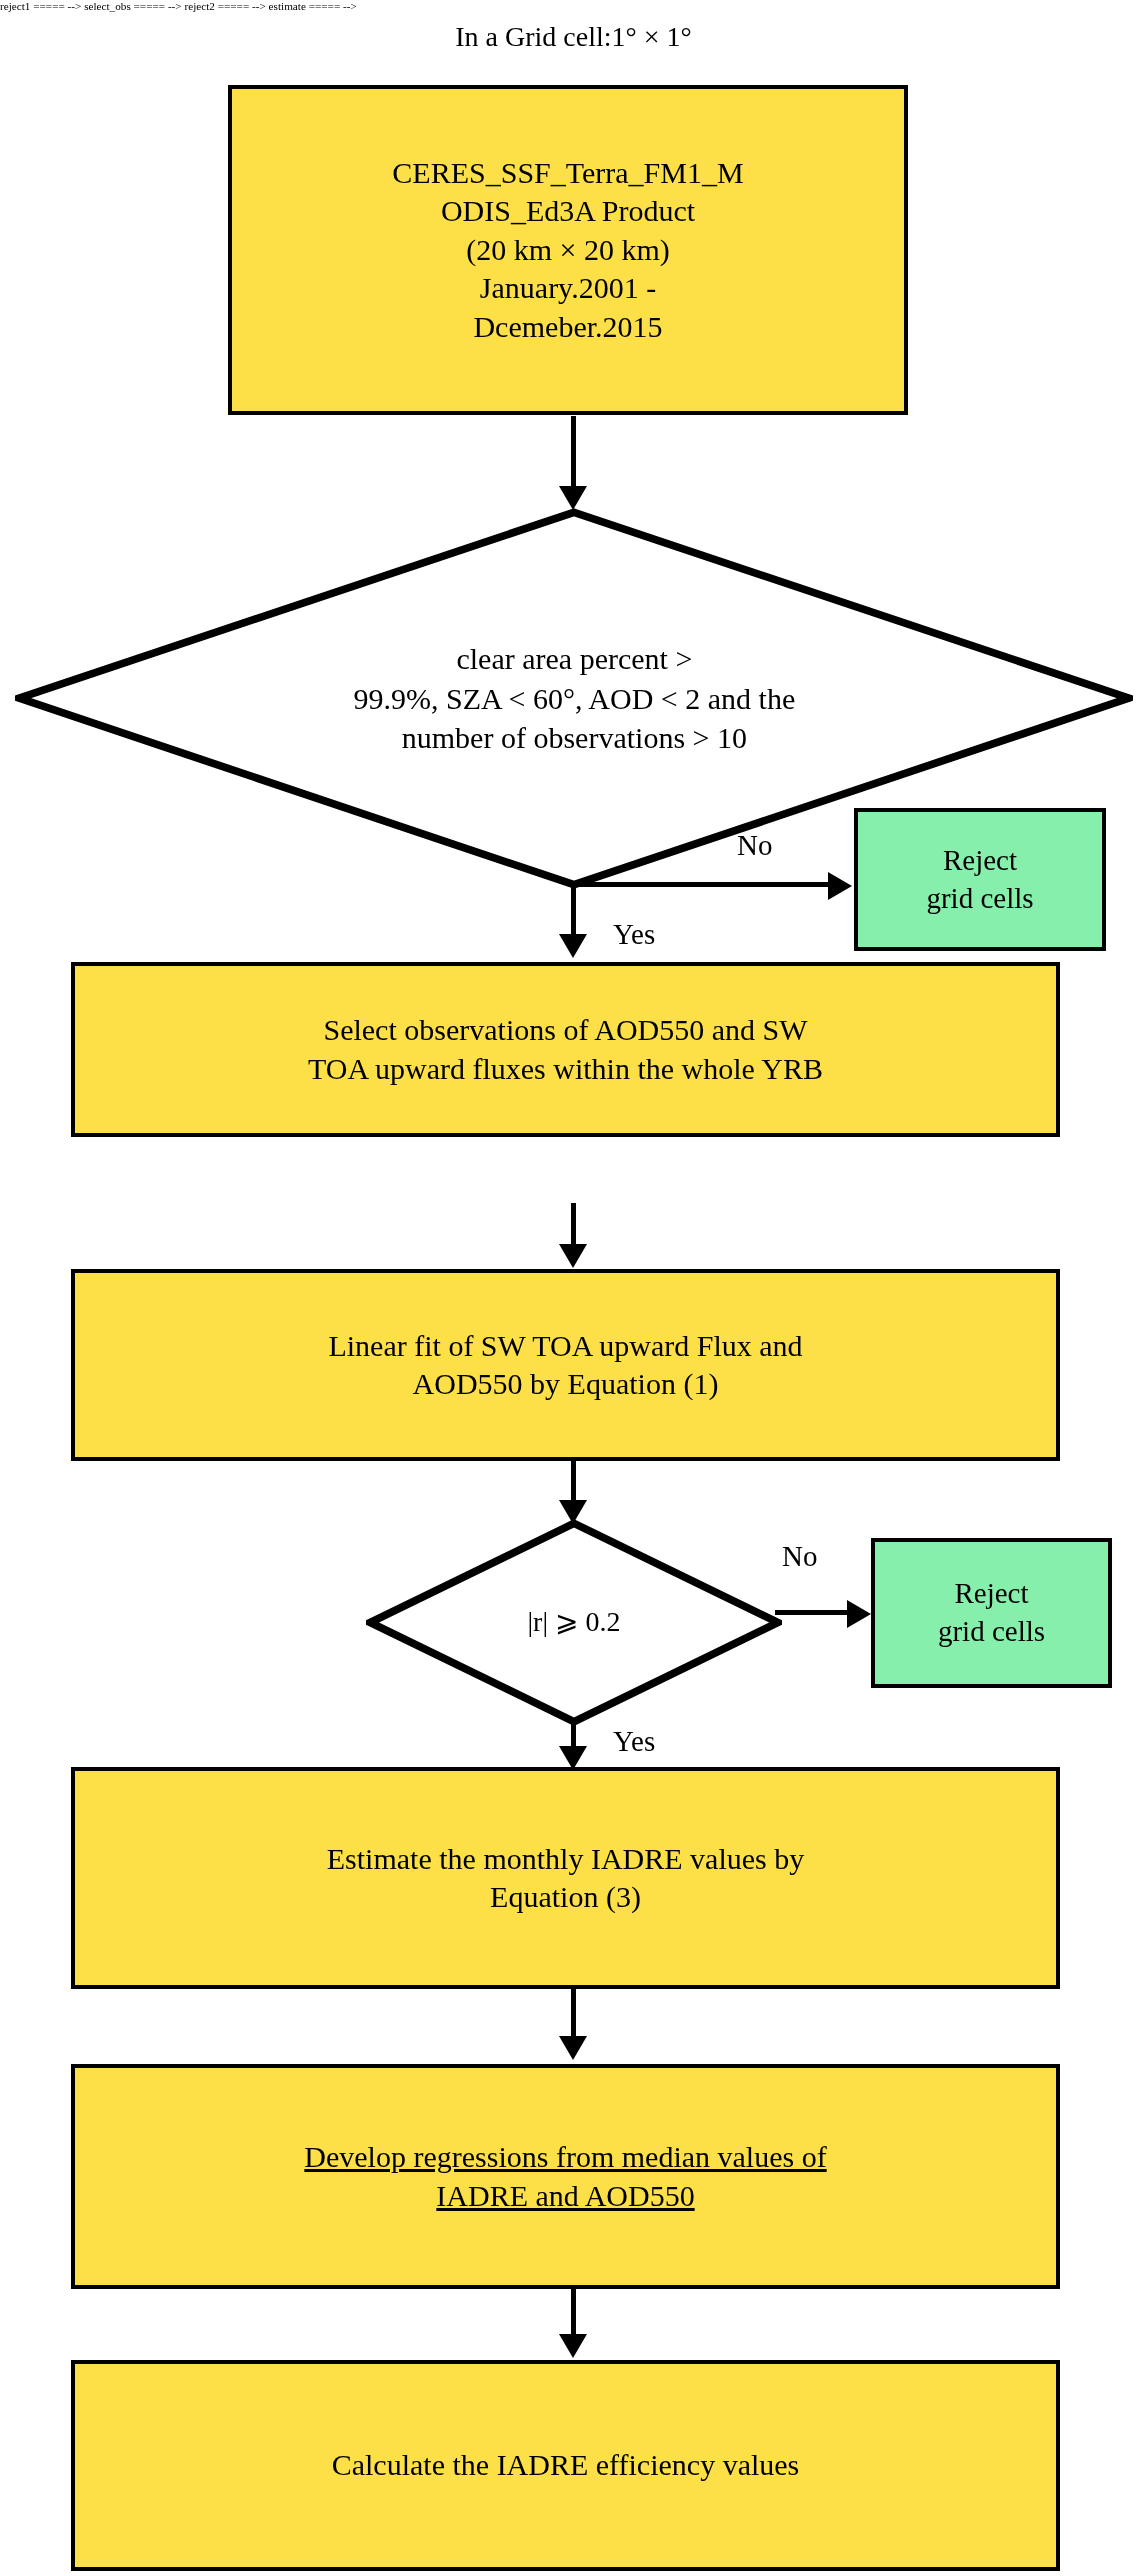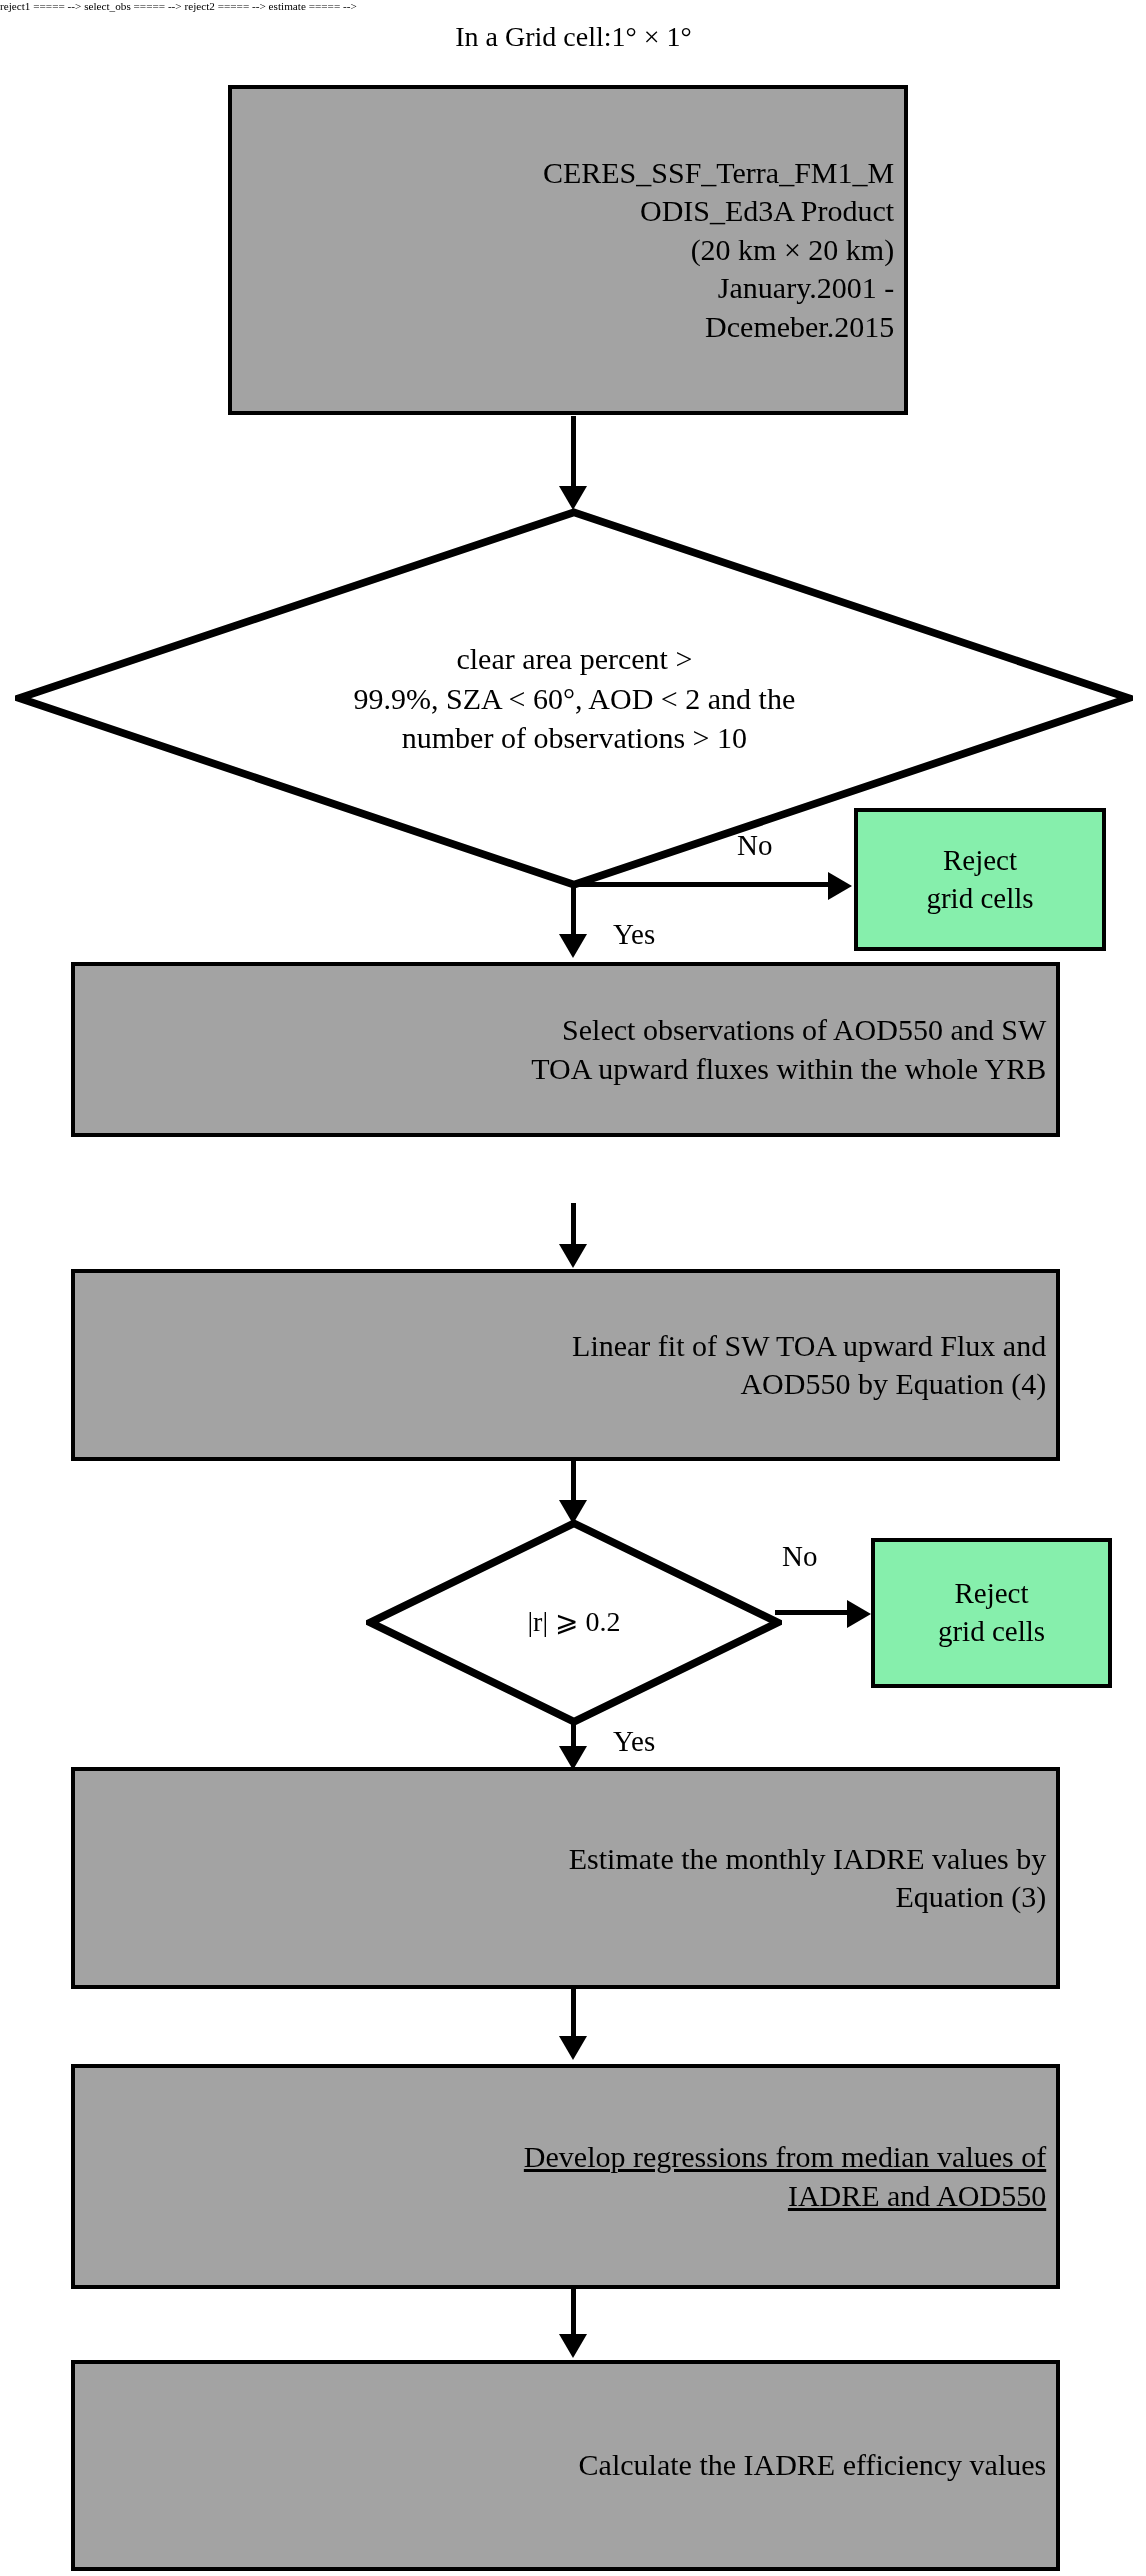--- a/index.html
+++ b/index.html
@@ -25,25 +25,25 @@
     text-align: center;
     font-size: 28px;
     line-height: 1.08;
     white-space: nowrap;
   }
 
   
   .proc-box {
     box-sizing: border-box;
     border: 4.9px solid #000;
-    background: #a3a3a3;
+    background: #fde047;
     display: flex;
     align-items: center;
     justify-content: center;
-    text-align: right;
+    text-align: center;
     font-size: 30px;
     line-height: 1.28;
     padding: 2.8px 9.8px;
   }
   .proc-box .txt { width: 100%; }
 
   
   .reject-box {
     box-sizing: border-box;
     border: 4.9px solid #000;
@@ -164,21 +164,21 @@
   </div>
 
   
   <div class="abs vline" style="left:571px; top:1191px; height:43px;"></div>
   <div class="abs arrow-down" style="left:559px; top:1232px;"></div>
 
   
   <div class="abs proc-box" style="left:71px; top:1257px; width:989px; height:192px;">
     <div class="txt">
       <div>Linear fit of SW TOA upward Flux and</div>
-      <div>AOD550 by Equation (4)</div>
+      <div>AOD550 by Equation (1)</div>
     </div>
   </div>
 
   
   <div class="abs vline" style="left:571px; top:1449px; height:42px;"></div>
   <div class="abs arrow-down" style="left:559px; top:1488px;"></div>
 
   
   <div class="abs diamond-wrap" style="left:366px; top:1507px; width:416px; height:207px;">
     <svg width="416" height="207" viewBox="0 0 596 296">

